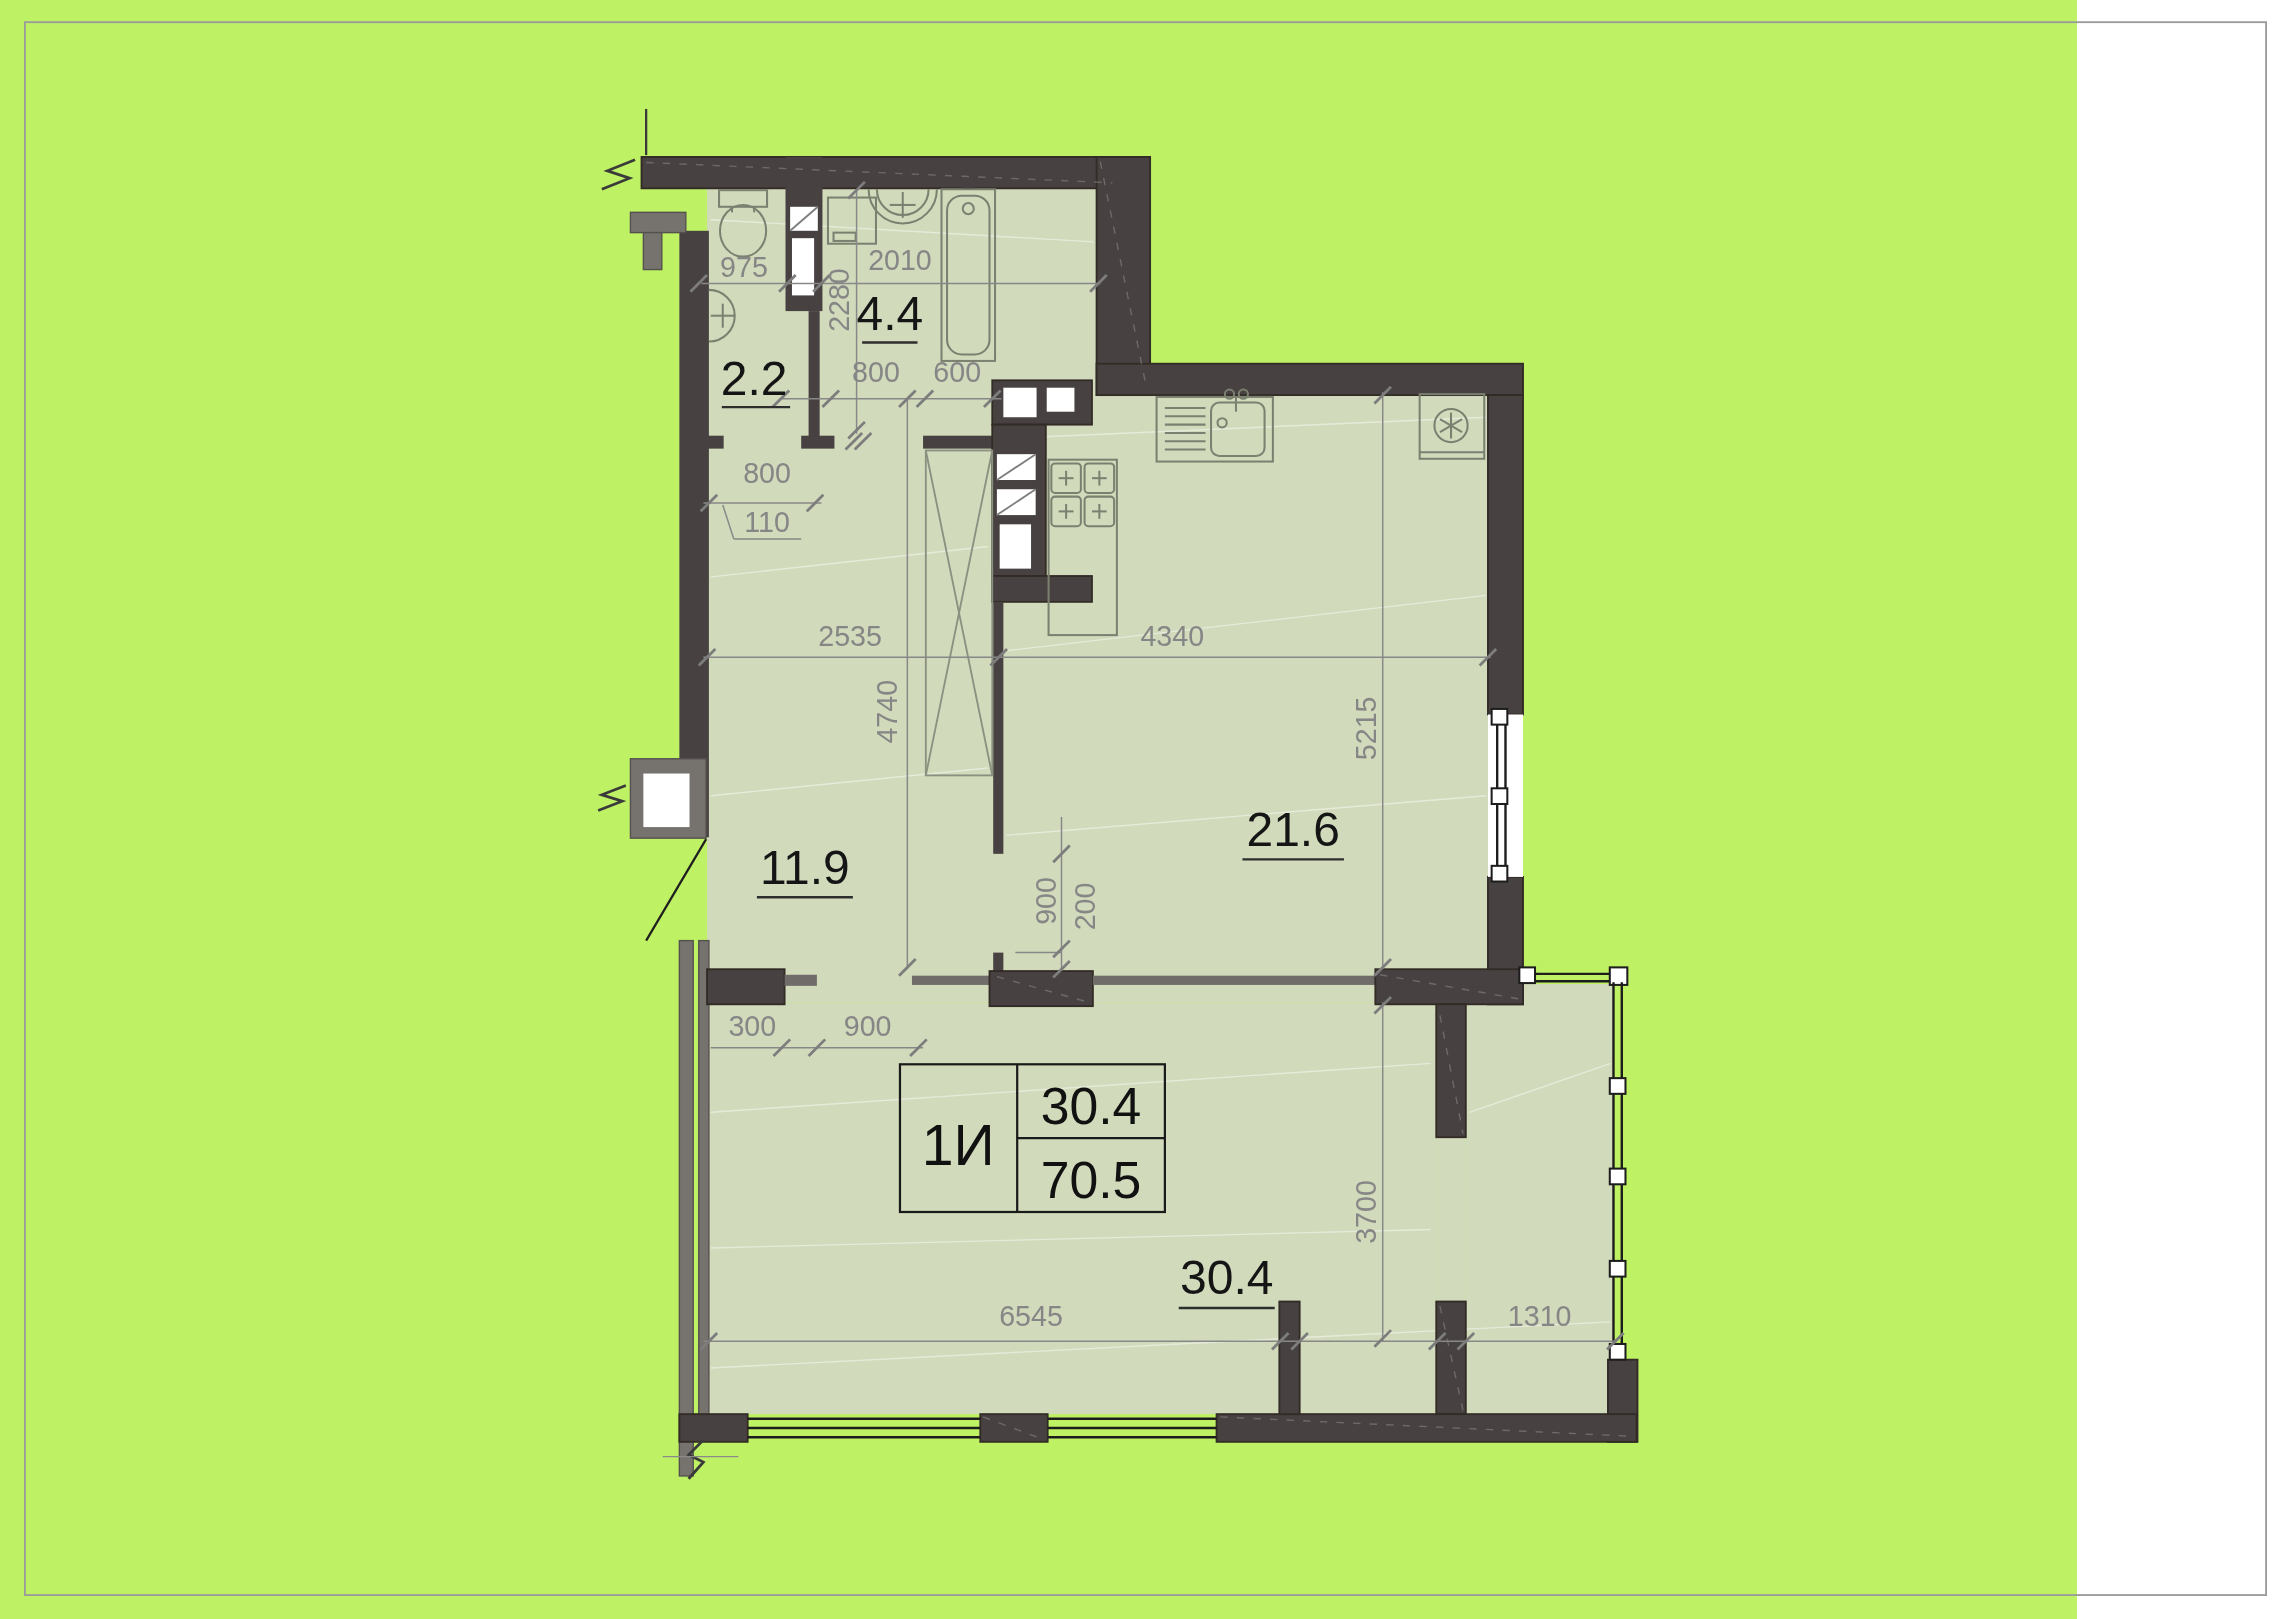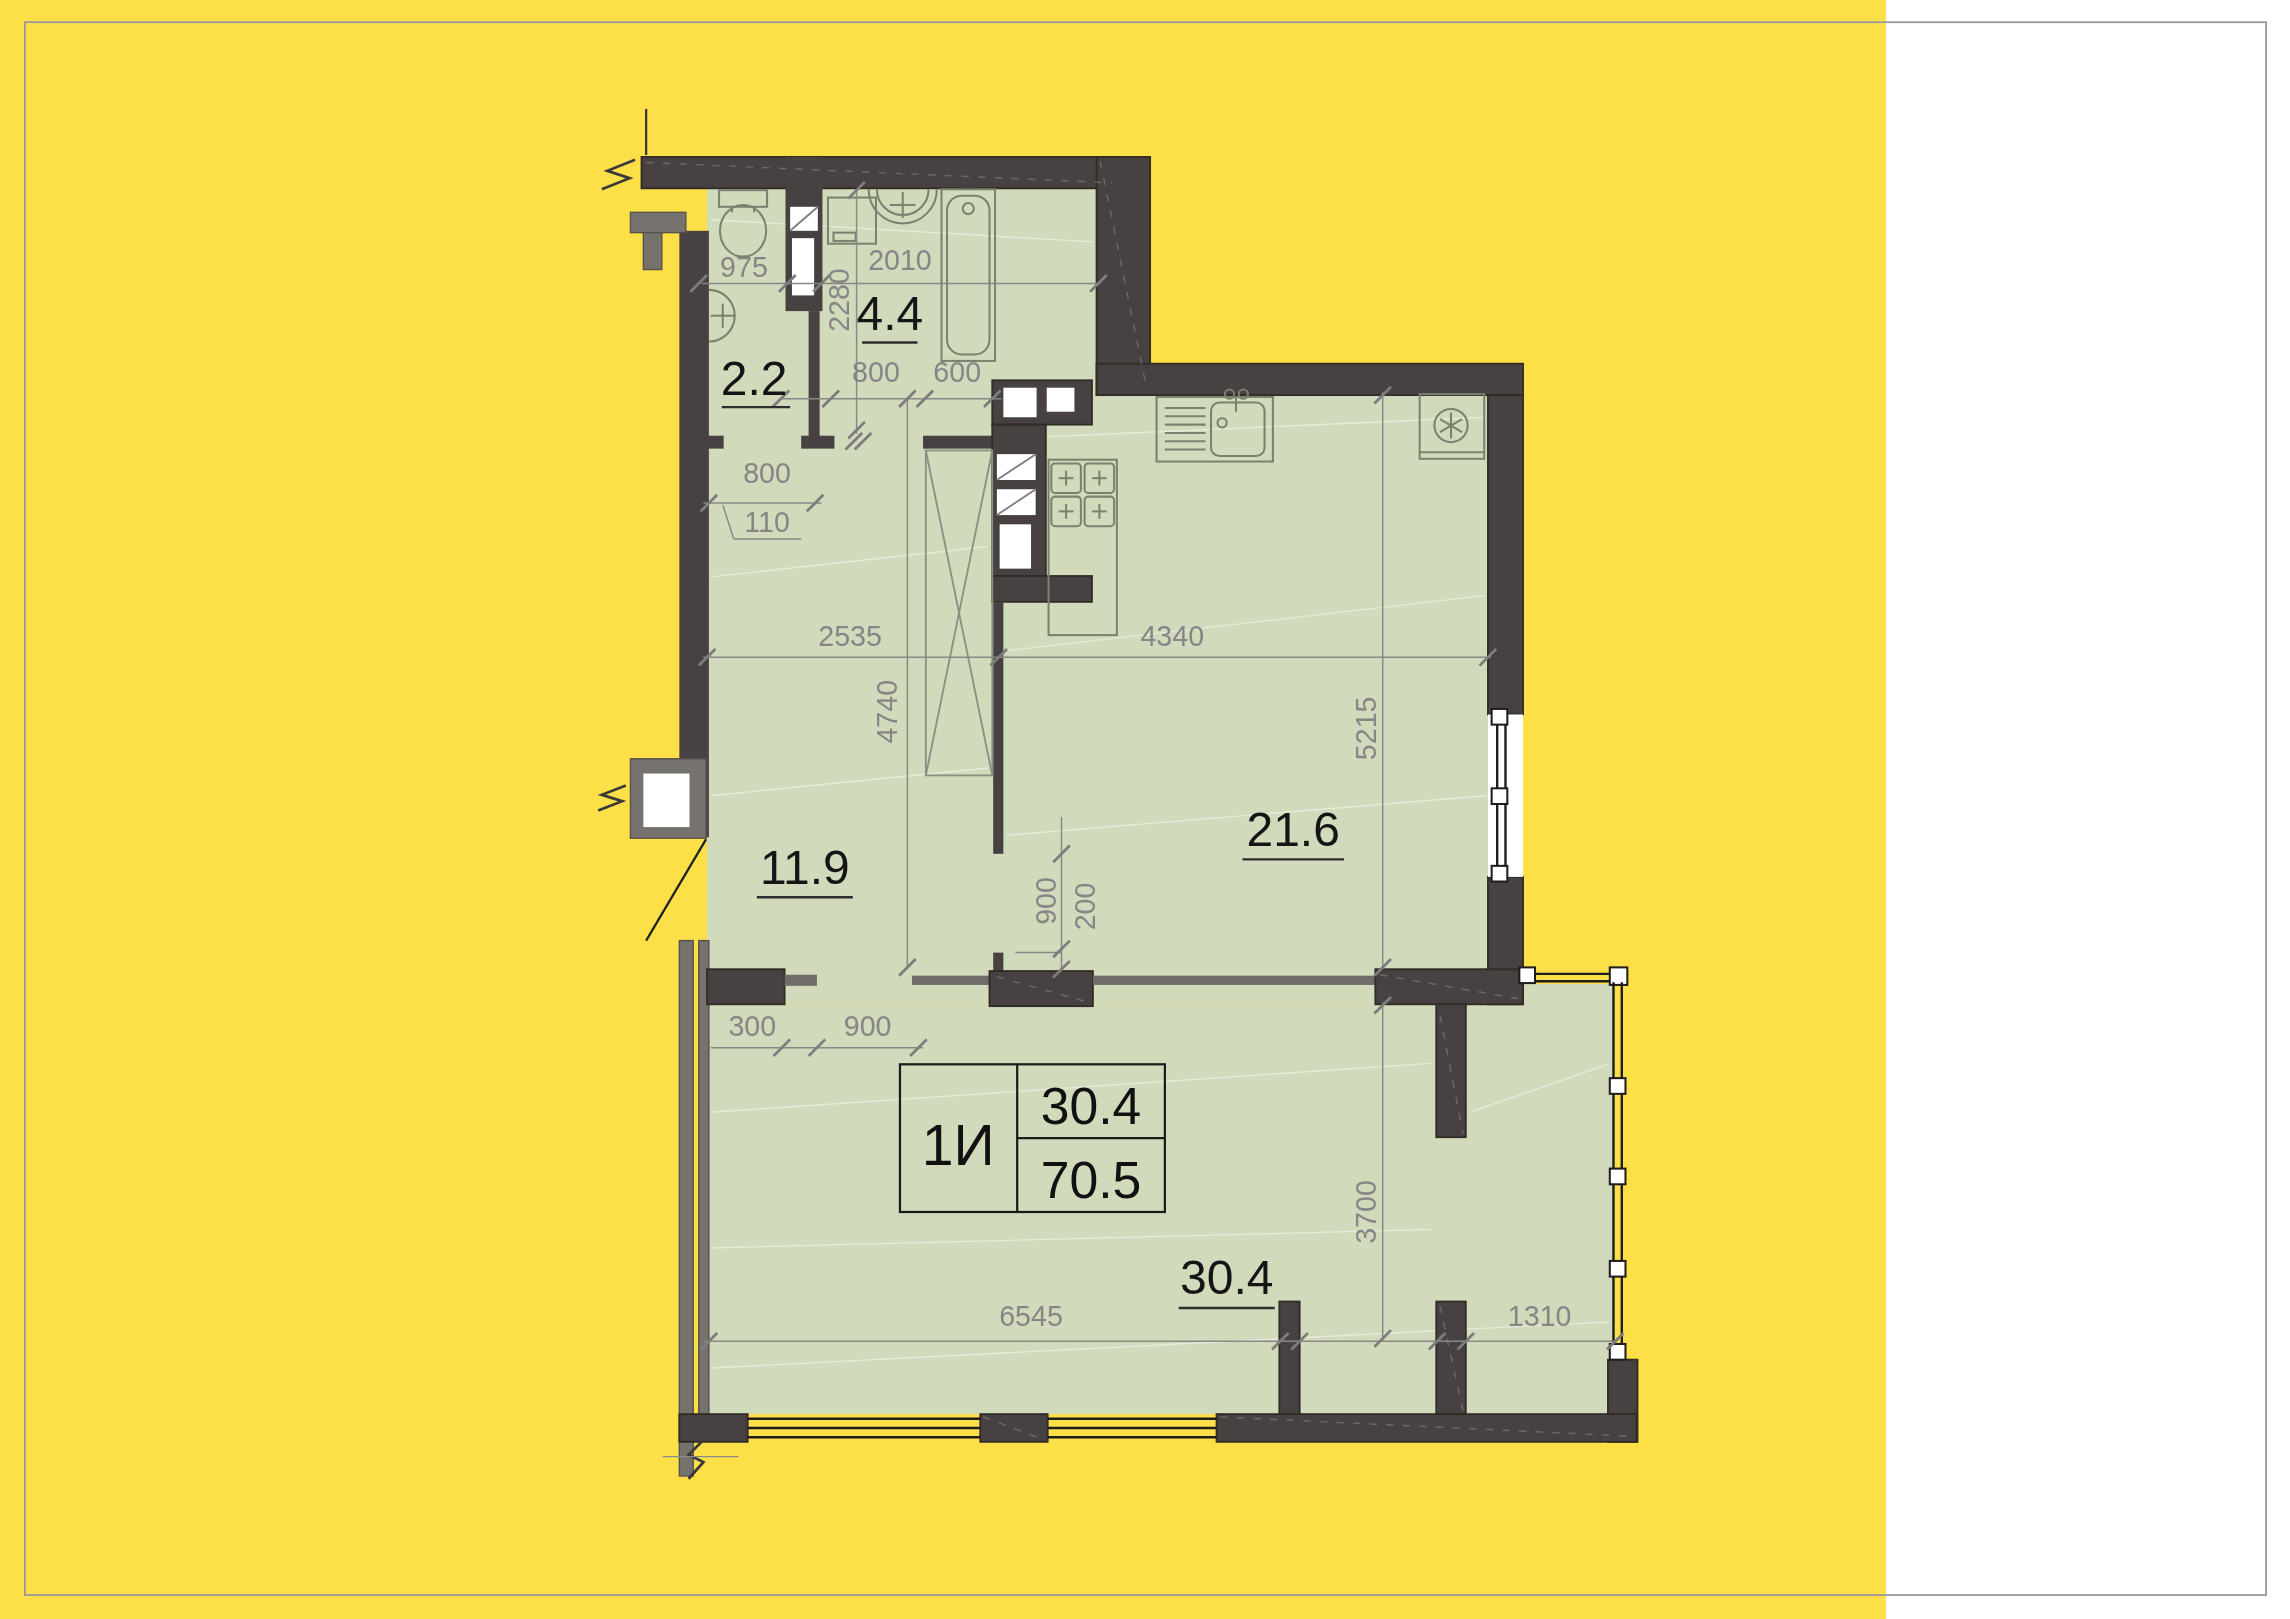--- a/index.html
+++ b/index.html
@@ -1,16 +1,16 @@
 <!DOCTYPE html>
 <html style="font-size:14.8px"><head>
 <meta charset="utf-8">
 <style>
   html,body{margin:0;padding:0;background:#fff;}
-  .page{width:1886px;height:1620px;position:relative;background:#fde047;}
+  .page{width:2077px;height:1620px;position:relative;background:#bef264;}
   svg{display:block;width:2291px;height:1620px;}
   text{font-family:"Liberation Sans",sans-serif;}
   .dimtxt{font-size:31px;fill:#868686;}
   .areatxt{font-size:52px;fill:#151515;}
   .ttltxt{font-size:56px;fill:#111;}
   .wall{fill:#474241;stroke:#332b26;stroke-width:2;}
   .wallnb{fill:#474241;}
   .gray{fill:#76736f;stroke:#55514e;stroke-width:1.5;}
   .thin{fill:#6f6c69;}
   .floor{fill:#d1dabb;}

